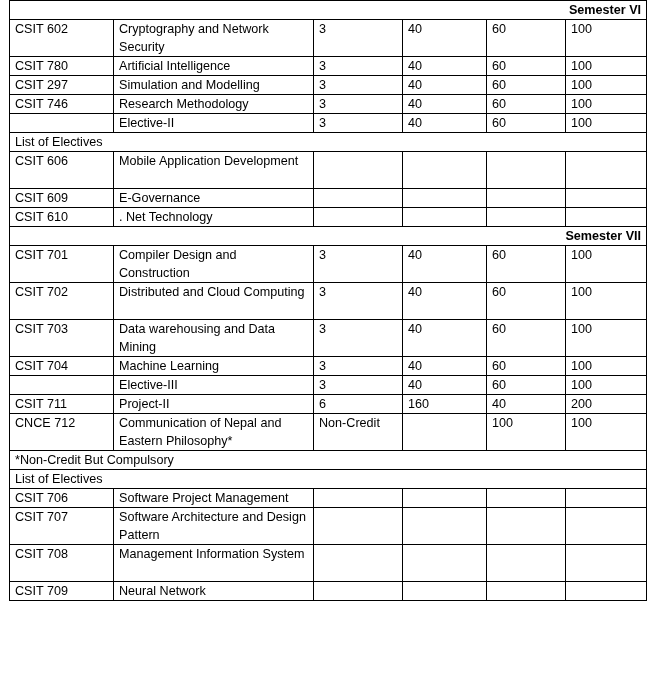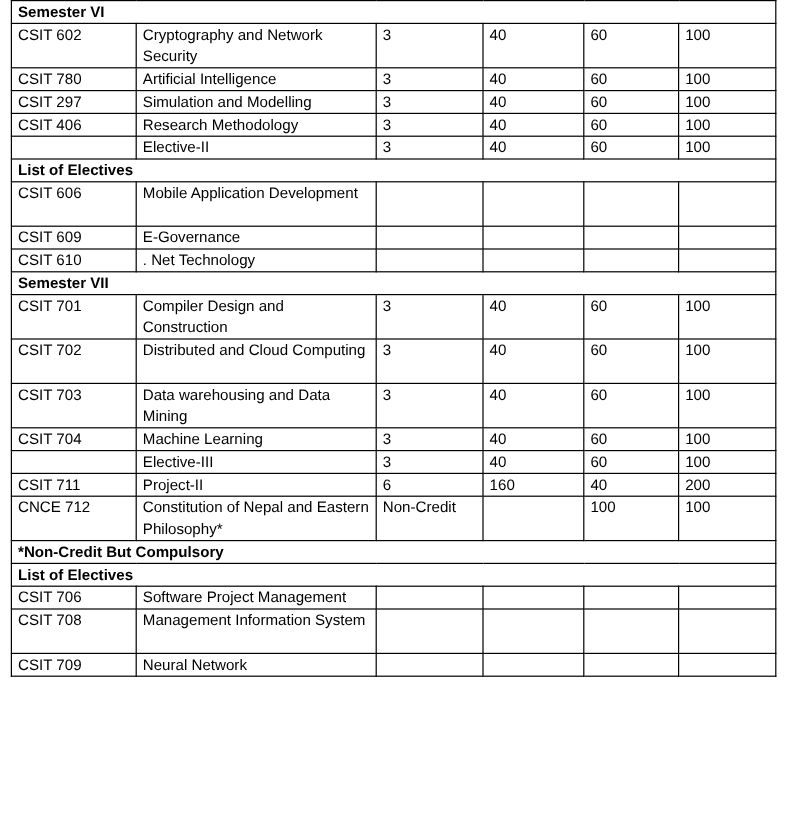--- a/index.html
+++ b/index.html
@@ -14,22 +14,22 @@
   table.curr td {
     border: 1px solid #000; padding: 0 5px; vertical-align: top;
     white-space: normal; overflow: hidden;
   }
   col.c1 { width: 104px; }
   col.c2 { width: 200px; }
   col.c3 { width: 89px; }
   col.c4 { width: 84px; }
   col.c5 { width: 79px; }
   col.c6 { width: 81px; }
-  td.sem { text-align: left; font-weight: bold; height: 18px; }
-  td.section { font-weight: bold; }
+  td.sem { text-align: right; font-weight: bold; height: 18px; }
+  td.section { font-weight: normal; }
   tr.r1 td { height: 18px; }
   tr.r2 td { height: 36px; }
 </style>
 </head>
 <body>
 
 <table class="curr">
   <colgroup>
     <col class="c1">
       <col class="c2">
@@ -62,21 +62,21 @@
     </tr>
     <tr class="r1">
       <td>CSIT 297</td>
       <td>Simulation and Modelling</td>
       <td>3</td>
       <td>40</td>
       <td>60</td>
       <td>100</td>
     </tr>
     <tr class="r1">
-      <td>CSIT 406</td>
+      <td>CSIT 746</td>
       <td>Research Methodology</td>
       <td>3</td>
       <td>40</td>
       <td>60</td>
       <td>100</td>
     </tr>
     <tr class="r1">
       <td></td>
       <td>Elective-II</td>
       <td>3</td>
@@ -161,21 +161,21 @@
     <tr class="r1">
       <td>CSIT 711</td>
       <td>Project-II</td>
       <td>6</td>
       <td>160</td>
       <td>40</td>
       <td>200</td>
     </tr>
     <tr class="r2">
       <td>CNCE 712</td>
-      <td>Constitution of Nepal and Eastern Philosophy*</td>
+      <td>Communication of Nepal and Eastern Philosophy*</td>
       <td>Non-Credit</td>
       <td></td>
       <td>100</td>
       <td>100</td>
     </tr>
 
     <tr class="r1">
       <td class="section" colspan="6">*Non-Credit But Compulsory</td>
     </tr>
     <tr class="r1">
@@ -184,20 +184,28 @@
 
     <tr class="r1">
       <td>CSIT 706</td>
       <td>Software Project Management</td>
       <td></td>
         <td></td>
         <td></td>
         <td></td>
     </tr>
     <tr class="r2">
+      <td>CSIT 707</td>
+      <td>Software Architecture and Design Pattern</td>
+      <td></td>
+        <td></td>
+        <td></td>
+        <td></td>
+    </tr>
+    <tr class="r2">
       <td>CSIT 708</td>
       <td>Management Information System</td>
       <td></td>
         <td></td>
         <td></td>
         <td></td>
     </tr>
     <tr class="r1">
       <td>CSIT 709</td>
       <td>Neural Network</td>

